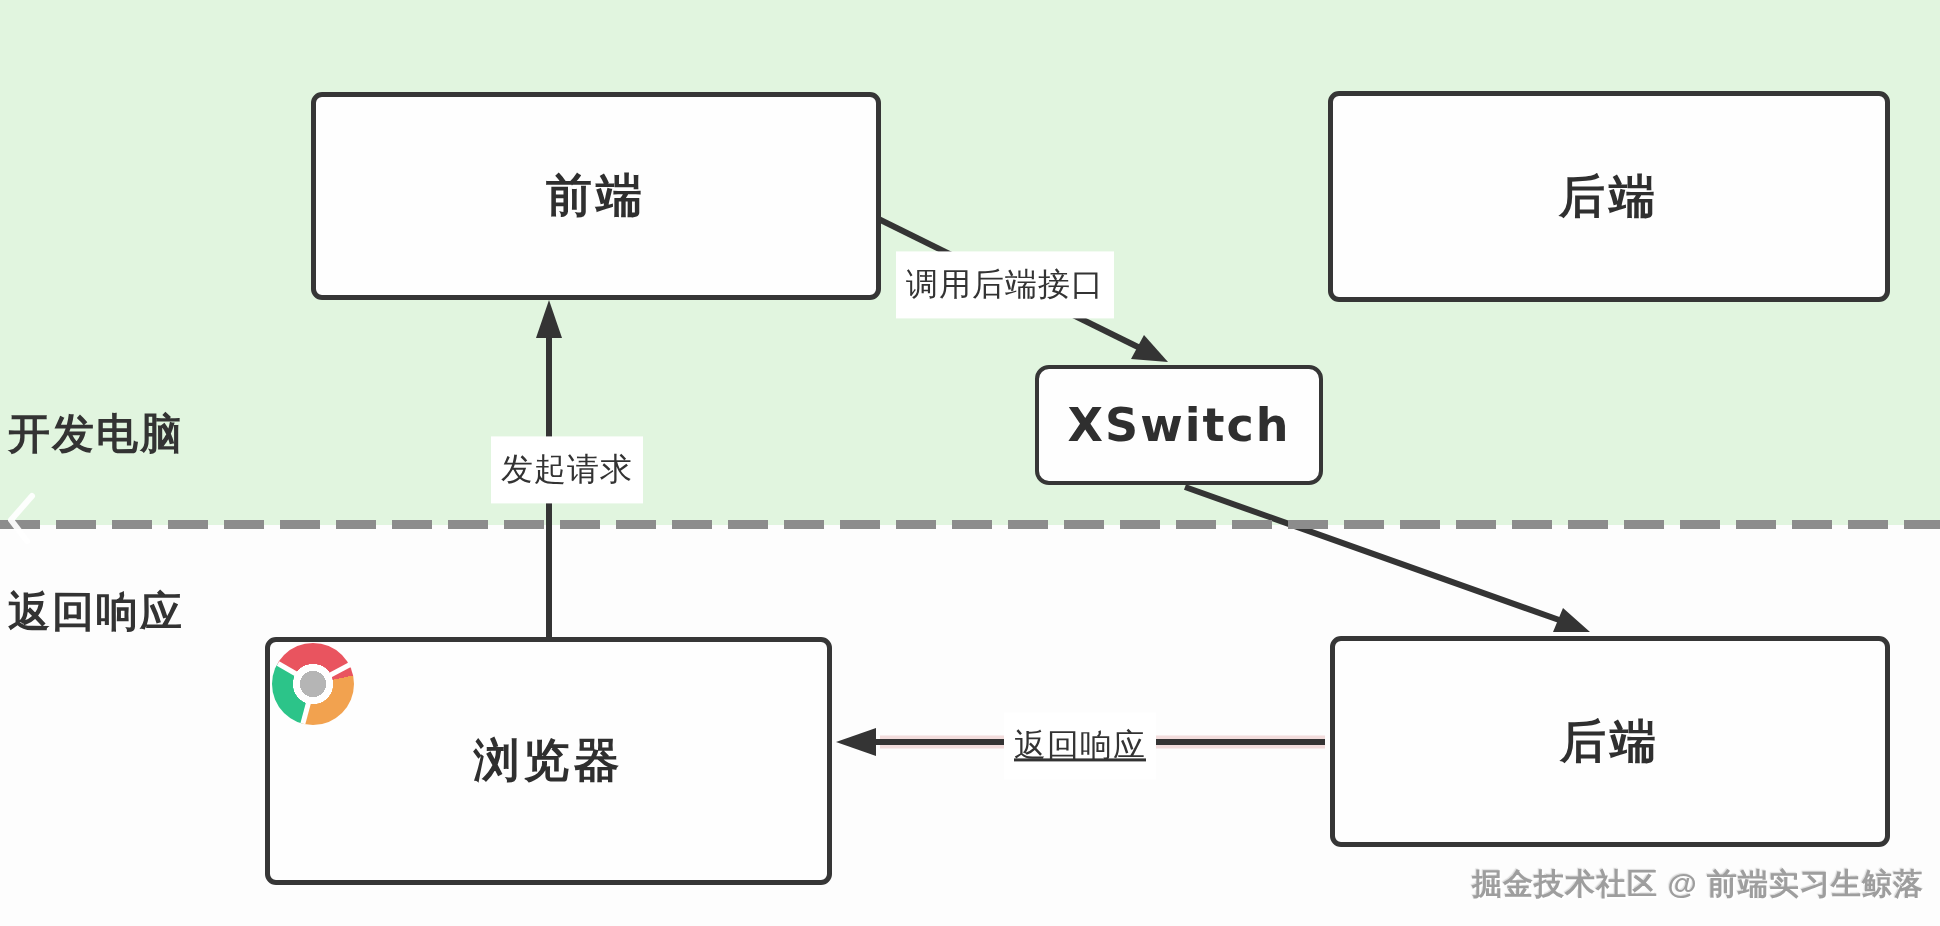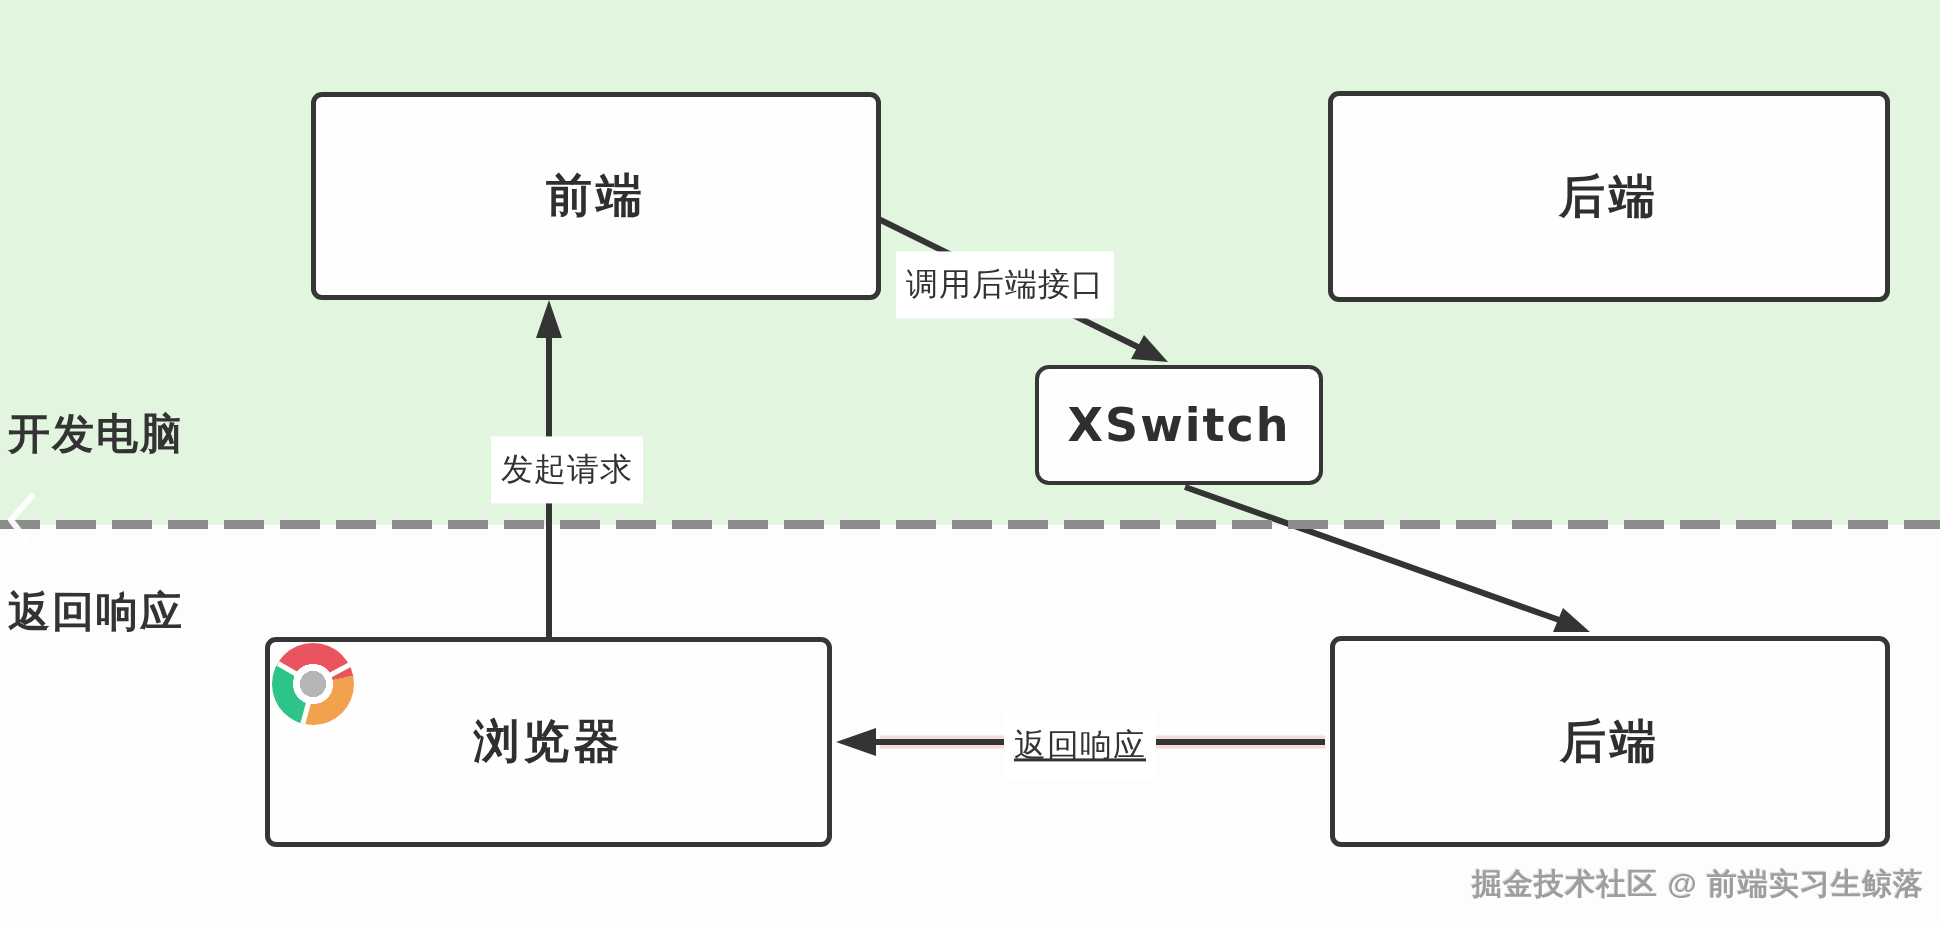--- a/index.html
+++ b/index.html
@@ -34,21 +34,21 @@
   .zone-label.test{left:8px;top:406px;}
   .zone-label.dev{left:8px;top:584px;}
 
   .node{position:absolute;background:var(--box-fill);border:5px solid var(--box-border);
     border-radius:11px;display:flex;align-items:center;justify-content:center;
     font-size:46px;font-weight:bold;color:#2f2f2f;letter-spacing:4px;z-index:2;}
   .node.frontend{left:266px;top:92px;width:570px;height:208px;margin-left:45px;}
   .node.backend-test{left:1328px;top:91px;width:562px;height:211px;}
   .node.xswitch{left:1035px;top:365px;width:288px;height:120px;letter-spacing:2px;
     border-width:4px;border-radius:14px;font-family:"DejaVu Sans",sans-serif;justify-content:center;}
-  .node.browser{left:265px;top:637px;width:567px;height:210px;}
+  .node.browser{left:265px;top:637px;width:567px;height:248px;}
   .node.backend-dev{left:1330px;top:636px;width:560px;height:211px;}
 
   .arrow-layer{position:absolute;left:0;top:0;width:1940px;height:926px;z-index:2;pointer-events:none;}
 
   .edge-label{position:absolute;transform:translate(-50%,-50%);background:#ffffff;
     color:var(--label-text);font-size:32px;line-height:1.35;padding:12px 10px;
     white-space:nowrap;z-index:3;letter-spacing:1px;}
   .edge-label.request{left:567px;top:470px;text-align:center;}
   .edge-label.call{left:1005px;top:285px;}
   .edge-label.response{left:1080px;top:746px;text-decoration:underline;}

